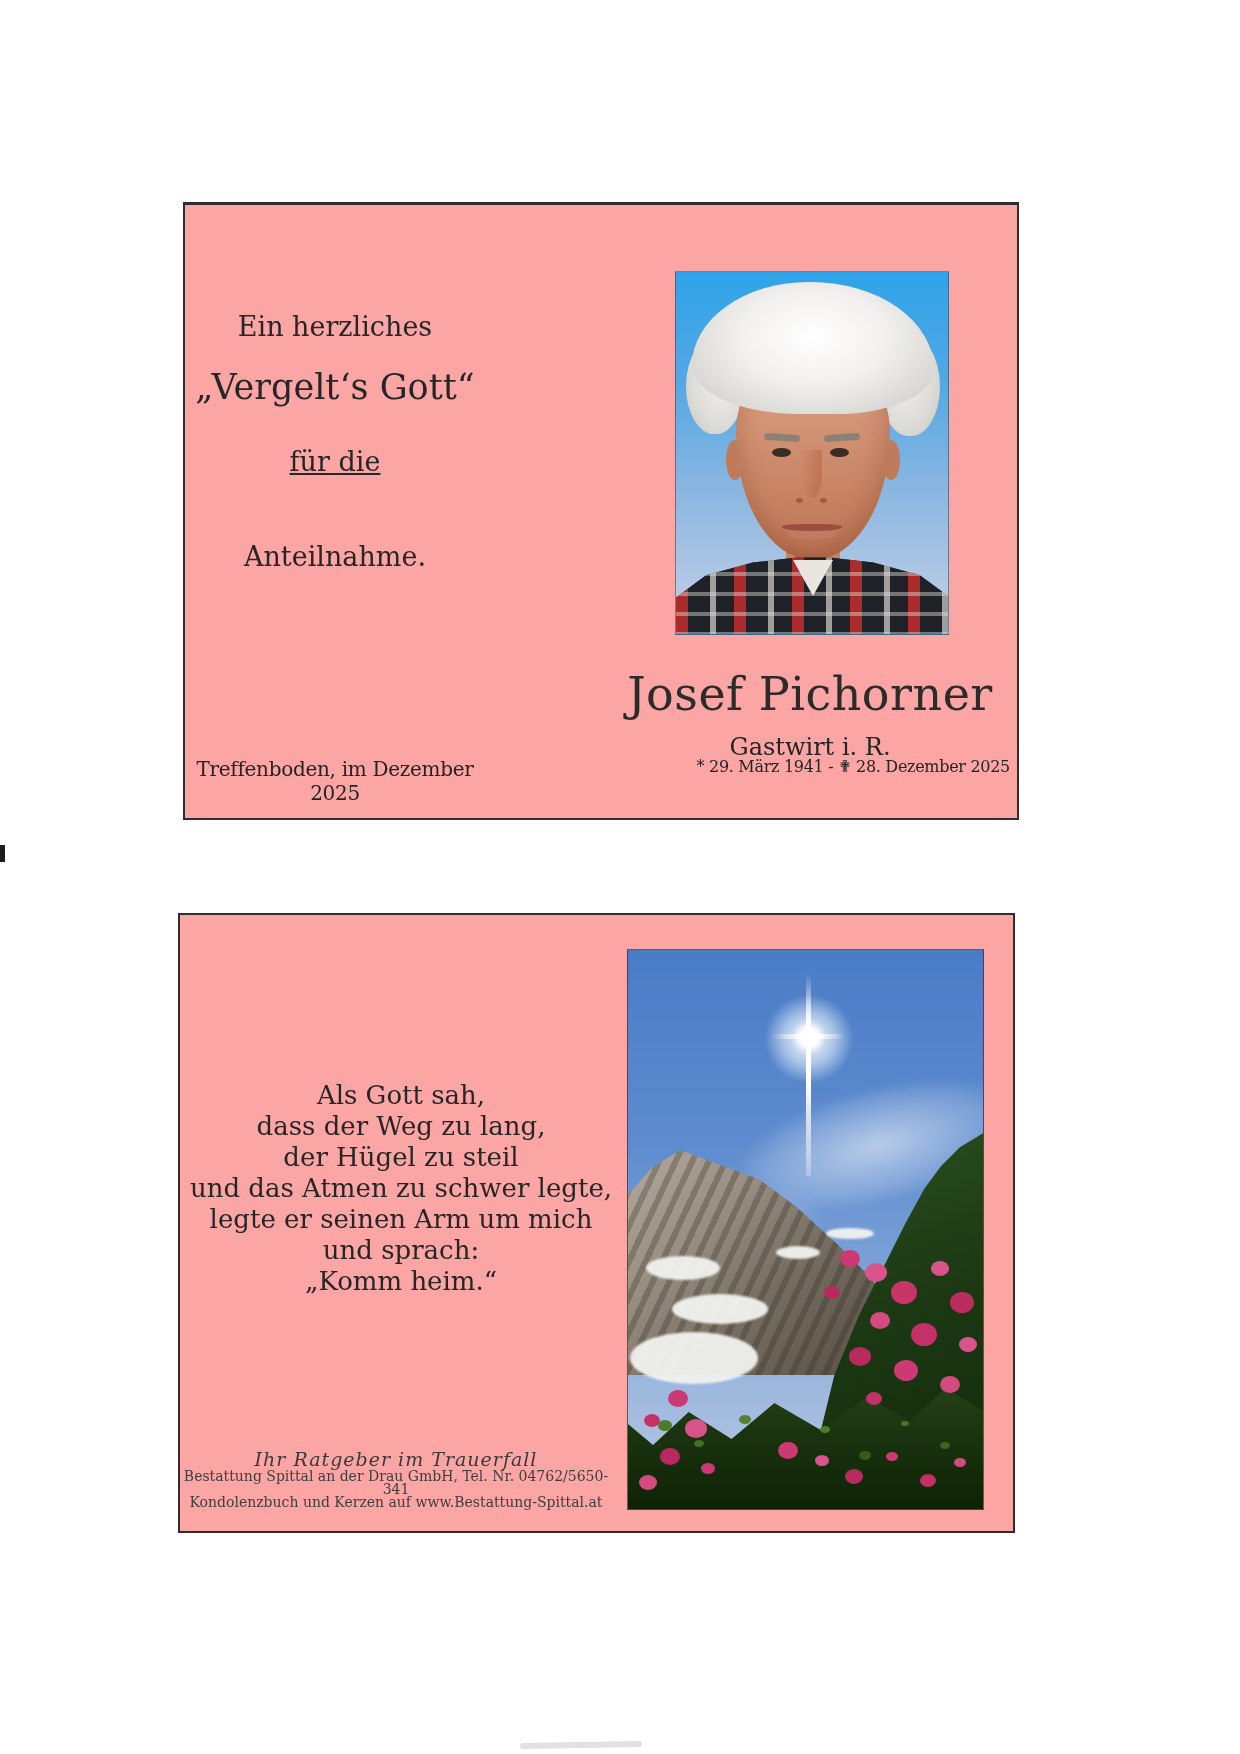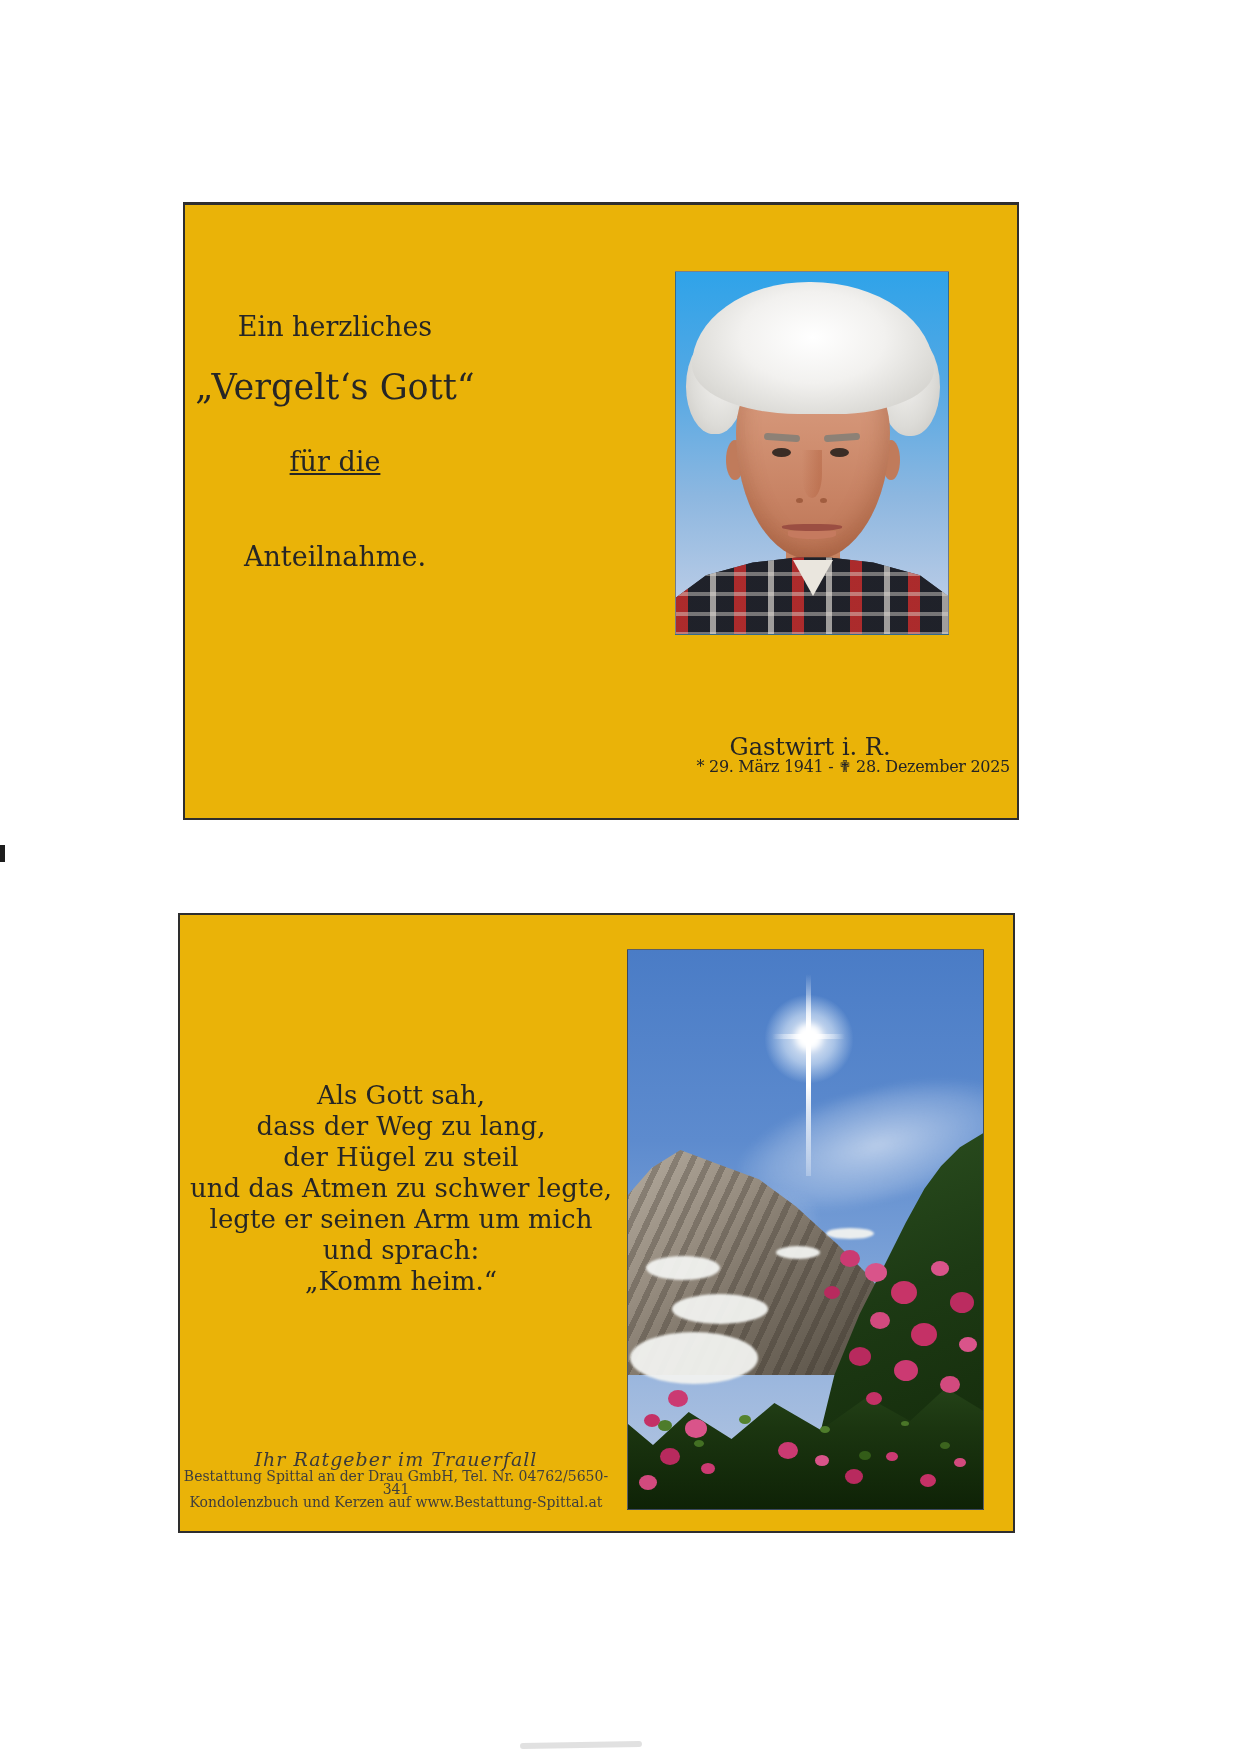--- a/index.html
+++ b/index.html
@@ -1,19 +1,19 @@
 <!DOCTYPE html>
 <html><head>
 <meta charset="utf-8">
 <style>
   * { margin:0; padding:0; box-sizing:border-box; }
   html,body { background:#ffffff; }
   body { width:1240px; height:1754px; position:relative; font-family:"DejaVu Serif","Liberation Serif",serif; color:#242424; }
 
-  .card { position:absolute; background:#eab308; border:2px solid #2e2e2e; }
+  .card { position:absolute; background:#fca5a5; border:2px solid #2e2e2e; }
   .card-top { left:183px; top:202px; width:836px; height:618px; border-top-width:3px; }
   .card-bottom { left:178px; top:913px; width:837px; height:620px; }
 
   
   .thanks-line { position:absolute; left:0; width:300px; text-align:center; color:#262626; }
   .t1 { top:106px; font-size:27px; }
   .t2 { top:162px; font-size:35px; }
   .t3 { top:241px; font-size:27px;text-decoration:underline; }
   .t4 { top:297px; font-size:27px;margin-top:39px; }
   .place-date { position:absolute; left:0; top:552px; width:300px; text-align:center; font-size:20px; letter-spacing:-0.3px; }
@@ -105,20 +105,21 @@
 
 <div class="page">
 
   <div class="edge-tick"></div>
 
   <div class="card card-top">
     <div class="thanks-line t1">Ein herzliches</div>
     <div class="thanks-line t2">„Vergelt‘s Gott“</div>
     <div class="thanks-line t3">für die</div>
     <div class="thanks-line t4">Anteilnahme.</div>
+    <div class="place-date">Treffenboden, im Dezember 2025</div>
 
     <div class="portrait">
       <div class="p-hair2"></div>
       <div class="p-hair3"></div>
       <div class="p-ear-l"></div>
       <div class="p-ear-r"></div>
       <div class="p-neck"></div>
       <div class="p-face"></div>
       <div class="p-hair"></div>
       <div class="p-brow b-l"></div>
@@ -128,20 +129,21 @@
       <div class="p-nose"></div>
       <div class="p-nostril n-l"></div>
       <div class="p-nostril n-r"></div>
       <div class="p-mouth"></div>
       <div class="p-lip"></div>
       <div class="p-shirt"></div>
       <div class="p-collar"></div>
     </div>
 
     <div class="name-block">
+      <div class="deceased-name">Josef Pichorner</div>
       <div class="profession">Gastwirt i. R.</div>
       <div class="life-dates">* 29. März 1941 - ✟ 28. Dezember 2025</div>
     </div>
   </div>
 
   <div class="card card-bottom">
     <div class="poem">
       <span>Als Gott sah,</span>
       <span>dass der Weg zu lang,</span>
       <span>der Hügel zu steil</span>

